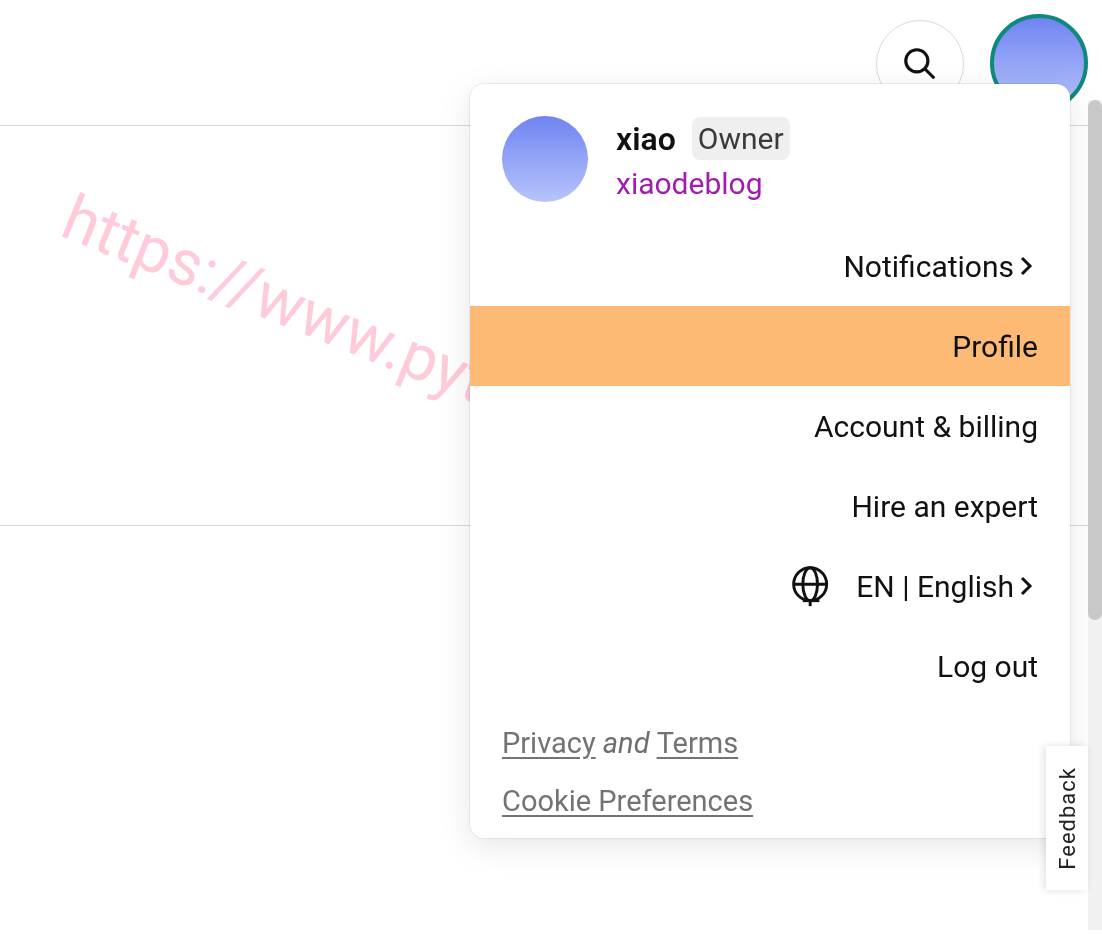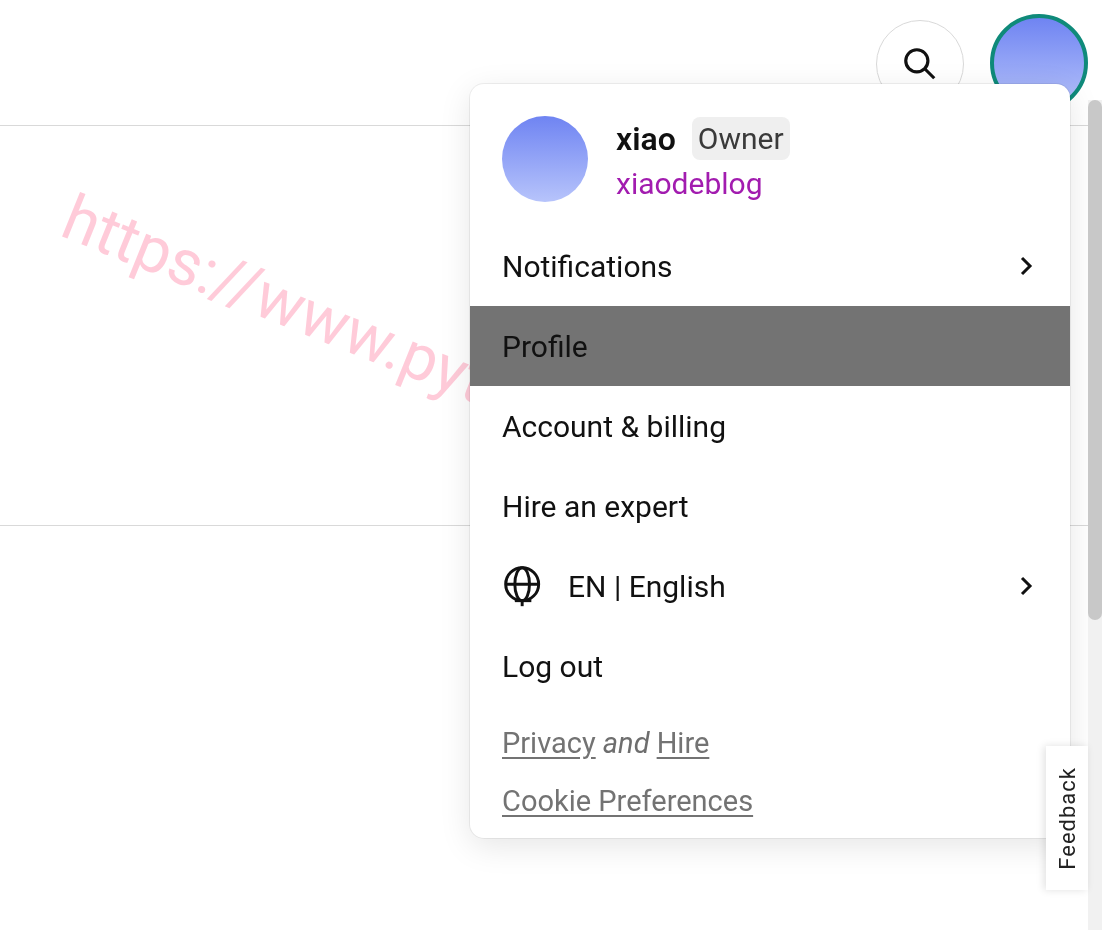--- a/index.html
+++ b/index.html
@@ -76,27 +76,27 @@
     padding: 4px 6px;
     background: #efefef;
     border-radius: 8px;
     color: #3a3a3a;
   }
   .panel-subname { font-size: 30px; color: #a21caf; }
 
   .menu-item {
     display: flex;
     align-items: center;
-    justify-content: space-between;
+    justify-content: flex-end;
     padding: 0 32px;
     height: 80px;
     font-size: 30px;
     cursor: pointer;
   }
-  .menu-item.highlight { background: #737373; }
+  .menu-item.highlight { background: #fdba74; }
   .menu-item .left { display: flex; align-items: center; gap: 22px; }
   .menu-item .chev svg { width: 24px; height: 24px; display:block; }
   .globe-icon svg { width: 44px; height: 44px; display:block; }
 
   .panel-footer {
     padding: 20px 32px 0 32px;
     font-size: 29px;
     color: #6e6e6e;
     display: flex;
     flex-direction: column;
@@ -249,21 +249,21 @@
         </svg>
     </span>
   </div>
 
   <div class="menu-item">
     <span class="left">Log out</span>
   </div>
 
   <div class="panel-footer">
     <div class="line1">
-      <a>Privacy</a><span class="and"> and </span><a>Hire</a>
+      <a>Privacy</a><span class="and"> and </span><a>Terms</a>
     </div>
     <div class="line2">
       <a>Cookie Preferences</a>
     </div>
   </div>
 
 </div>
 
 <div class="scrollbar">
   <div class="scroll-thumb"></div>

